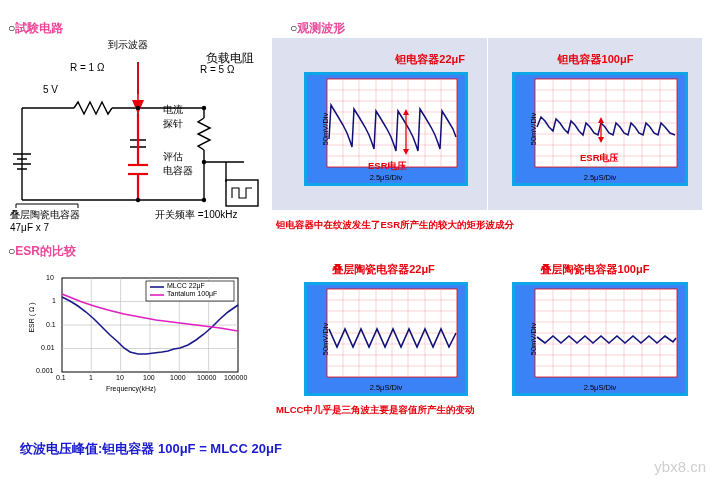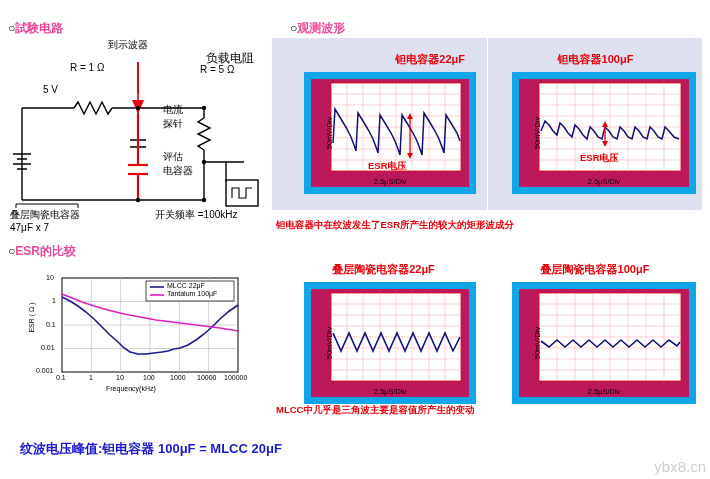--- a/index.html
+++ b/index.html
@@ -16,21 +16,21 @@
   .tiny{font-size:7px;color:#000;}
 
   
   .circuit{left:8px;top:22px;width:255px;height:195px;}
   .circuit svg{display:block;}
 
   
   .esrbox{left:28px;top:272px;width:225px;height:130px;}
 
   
-  .wf{position:absolute;border:7px solid #0ea5e9;background:#be185d;}
+  .wf{position:absolute;border:3px solid #0ea5e9;background:#3b82f6;}
   .wfgrid{position:absolute;left:0;top:0;right:0;bottom:0;}
   .wflabel-y{position:absolute;left:2px;top:50%;transform:translateY(-50%) rotate(-90deg);transform-origin:center;font-size:7.5px;white-space:nowrap;color:#000;}
   .wflabel-x{position:absolute;bottom:1px;width:100%;text-align:center;font-size:7.5px;color:#000;}
 
   .divider{position:absolute;background:#b9b9b9;}
   .bigblue{color:#1a1ad0;font-weight:bold;font-size:13px;}
 
   .wm{position:absolute;right:4px;bottom:4px;color:#cfcfcf;font-size:15px;font-family:"Liberation Sans",sans-serif;}
 </style>
 </head>

